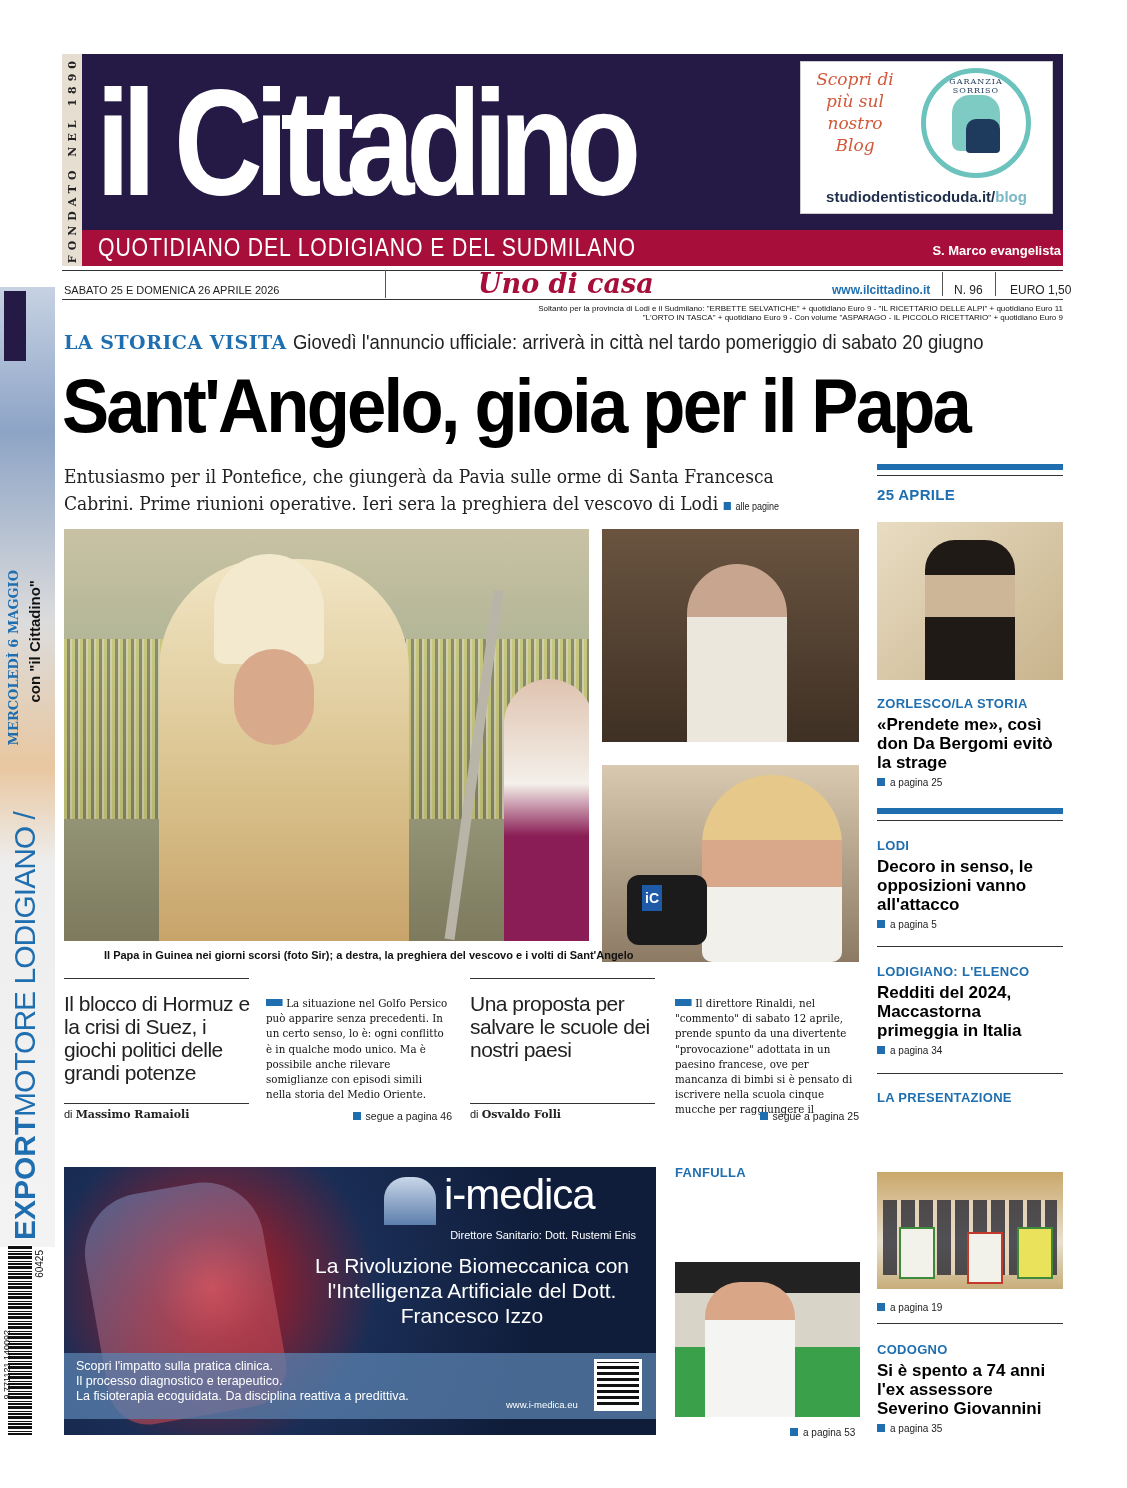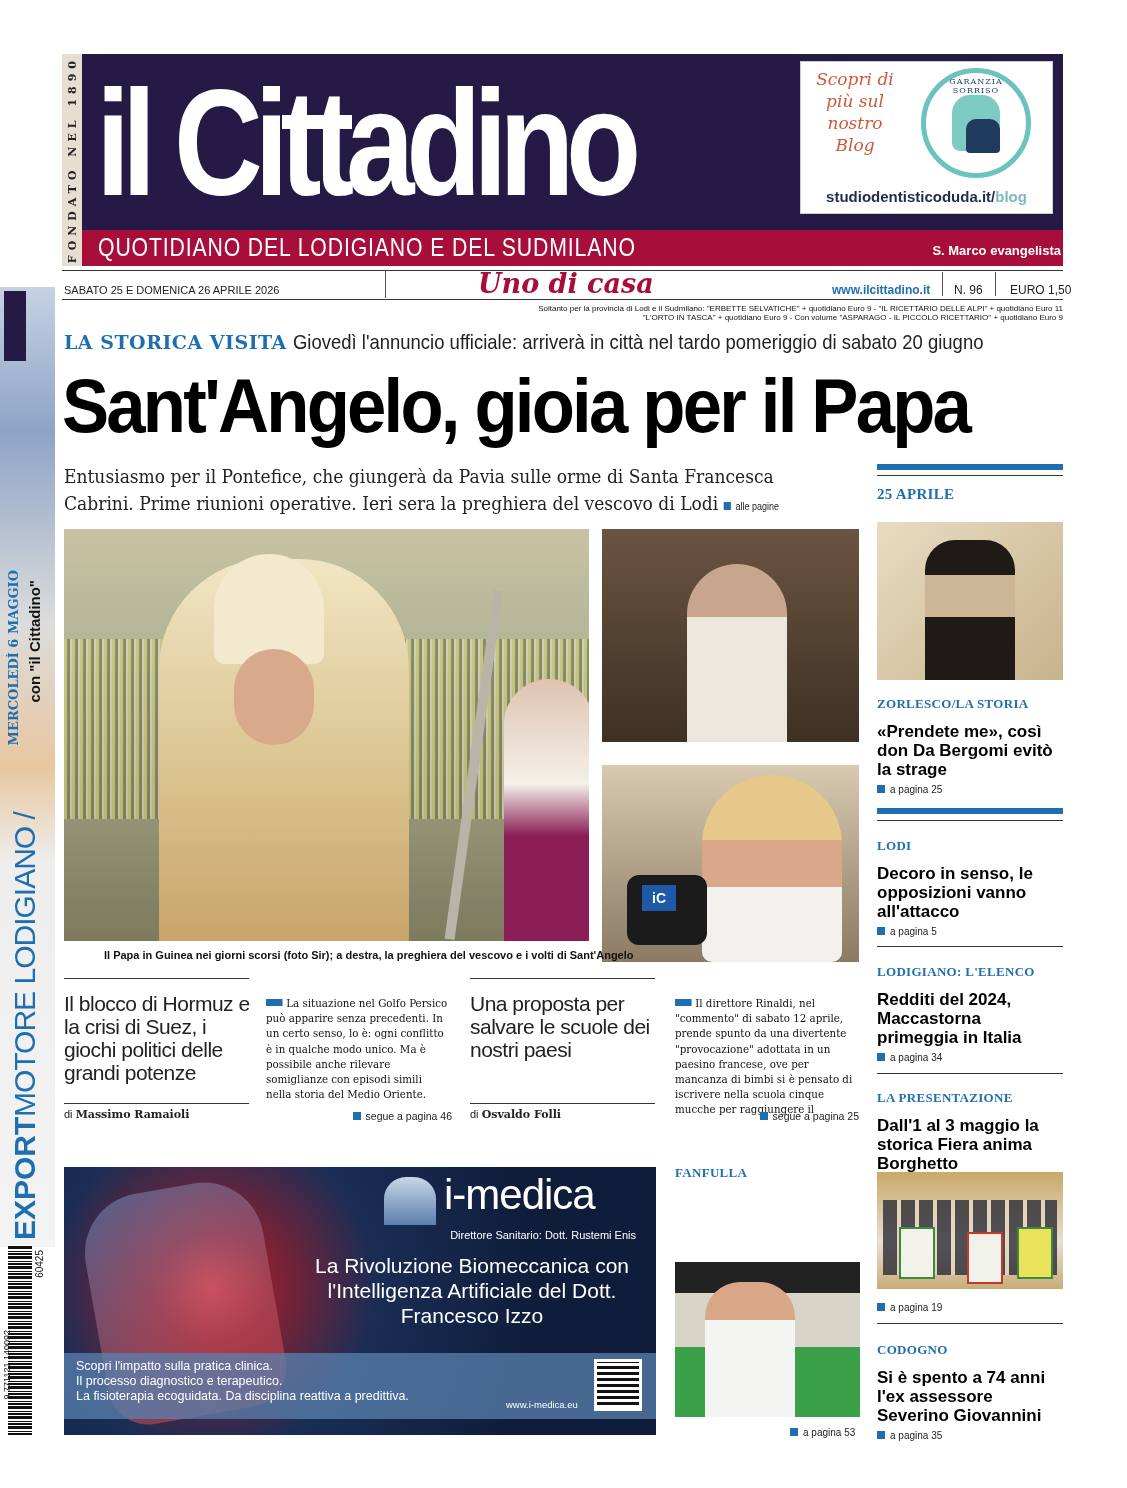--- a/index.html
+++ b/index.html
@@ -59,28 +59,28 @@
   .p-pope { left: 95px; top: 30px; width: 250px; height: 382px; background: linear-gradient(180deg,#f1e5c4,#d9c18c 60%,#c8a46a); border-radius: 110px 110px 0 0; }
   .p-mitre { left: 150px; top: 25px; width: 110px; height: 110px; background: #f2e9cf; border-radius: 50% 50% 10px 10px; }
   .p-face { left: 170px; top: 120px; width: 80px; height: 96px; background: #d9a98c; border-radius: 40px; }
   .p-staff { left: 405px; top: 60px; width: 10px; height: 352px; background: #b9b4a8; transform: rotate(8deg); }
   .p-prelate { left: 440px; top: 150px; width: 90px; height: 262px; background: linear-gradient(180deg,#dfc3b0,#f4f0ea 40%, #8a1d55 60%); border-radius: 45px 45px 0 0; }
   .p-bishop { left: 602px; top: 529px; width: 257px; height: 213px; background: linear-gradient(180deg, #6a5440, #3e3024); }
   .p-bishop-fig { left: 85px; top: 35px; width: 100px; height: 178px; background: linear-gradient(180deg,#c7a58e 0,#c7a58e 30%,#ece7dc 30%); border-radius: 50px 50px 0 0; }
   .p-woman { left: 602px; top: 765px; width: 257px; height: 197px; background: linear-gradient(180deg,#d8c9b0,#8c7a64); }
   .p-woman-fig { left: 100px; top: 10px; width: 140px; height: 187px; background: linear-gradient(180deg,#e6c98a 0 35%,#d9a88b 35% 60%,#f2f0ea 60%); border-radius: 70px 70px 10px 10px; }
   .p-mic { left: 25px; top: 110px; width: 80px; height: 70px; background: #1b1b1b; border-radius: 12px; }
-  .p-mic-logo { left: 40px; top: 120px; width: 34px; height: 26px; background: #1e5aa8; color: #fff; font-size: 14px; font-weight: bold; text-align: center; line-height: 26px; }
+  .p-mic-logo { left: 40px; top: 120px; width: 20px; height: 26px; background: #1e5aa8; color: #fff; font-size: 14px; font-weight: bold; text-align: center; line-height: 26px; }
   .caption { left: 64px; top: 949px; font-size: 11px; font-weight: bold; color: #111; white-space: nowrap; padding-left: 40px; }
 
   
   .bar-blue { background: #1f6fb0; height: 6px; }
   .side { left: 877px; width: 186px; }
-  .side-kicker { font-family: Liberation Serif, serif; font-weight: bold; color: #1f6fb0; font-size: 13px; letter-spacing: 0.3px; white-space: nowrap; }
-  .side-title { font-weight: bold; font-size: 17px; line-height: 19px; color: #000; margin-top: 10px; }
+  .side-kicker { font-family: Liberation Sans, sans-serif; font-weight: bold; color: #1f6fb0; font-size: 13px; letter-spacing: 0.3px; white-space: nowrap; }
+  .side-title { font-weight: bold; font-size: 17px; line-height: 19px; color: #000; margin-top: 4px; }
   .side-ref { font-size: 10px; color: #222; margin-top: 5px; }
   .p-priest { left: 877px; top: 522px; width: 186px; height: 158px; background: linear-gradient(135deg,#e8dcc2,#c8b38c); }
   .p-priest-fig { left: 48px; top: 18px; width: 90px; height: 140px; background: linear-gradient(180deg,#1f1a16 0 25%, #cdb597 25% 55%, #1f1a16 55%); border-radius: 30px 30px 0 0; }
   .p-fiera { left: 877px; top: 1172px; width: 186px; height: 117px; background: linear-gradient(180deg,#caa86a,#e8e0d0 60%,#c8ad7a); }
   .p-fiera-people { left: 6px; top: 28px; width: 174px; height: 75px; background: repeating-linear-gradient(90deg,#2b2c36 0 14px,#e6d6c0 14px 18px); opacity: 0.8; }
   .p-fiera-sign { width: 36px; height: 52px; background: #f2f1ea; border: 2px solid #3c8a3a; }
 
   
   .op-title { font-size: 21px; line-height: 23px; color: #222; font-weight: normal; letter-spacing: -0.5px; }
   .op-body { font-family: "DejaVu Serif", serif; font-size: 11.2px; line-height: 15.2px; color: #111; transform: scaleX(0.92); transform-origin: left; width: 200px; }
@@ -262,21 +262,20 @@
 
 <div class="abs side" style="top:964px;">
   <div class="side-kicker">LODIGIANO: L'ELENCO</div>
   <div class="side-title">Redditi del 2024, Maccastorna primeggia in Italia</div>
   <div class="side-ref"><span class="sq"></span><span>a pagina 34</span></div>
 </div>
 <div class="abs rule" style="left:877px; top:1073px; width:186px;"></div>
 
 <div class="abs side" style="top:1090px;">
   <div class="side-kicker">LA PRESENTAZIONE</div>
-  <div class="side-title">Dall'1 al 3 maggio la storica Fiera anima Borghetto</div>
 </div>
 <div class="abs photo p-fiera">
   <div class="abs p-fiera-people"></div>
   <div class="abs p-fiera-sign" style="left:22px; top:55px;"></div>
   <div class="abs p-fiera-sign" style="left:90px; top:60px; border-color:#c43a2a;"></div>
   <div class="abs p-fiera-sign" style="left:140px; top:55px; background:#e9e25a;"></div>
 </div>
 <div class="abs side side-ref" style="top:1297px;"><span class="sq"></span><span>a pagina 19</span></div>
 <div class="abs rule" style="left:877px; top:1323px; width:186px;"></div>
 

